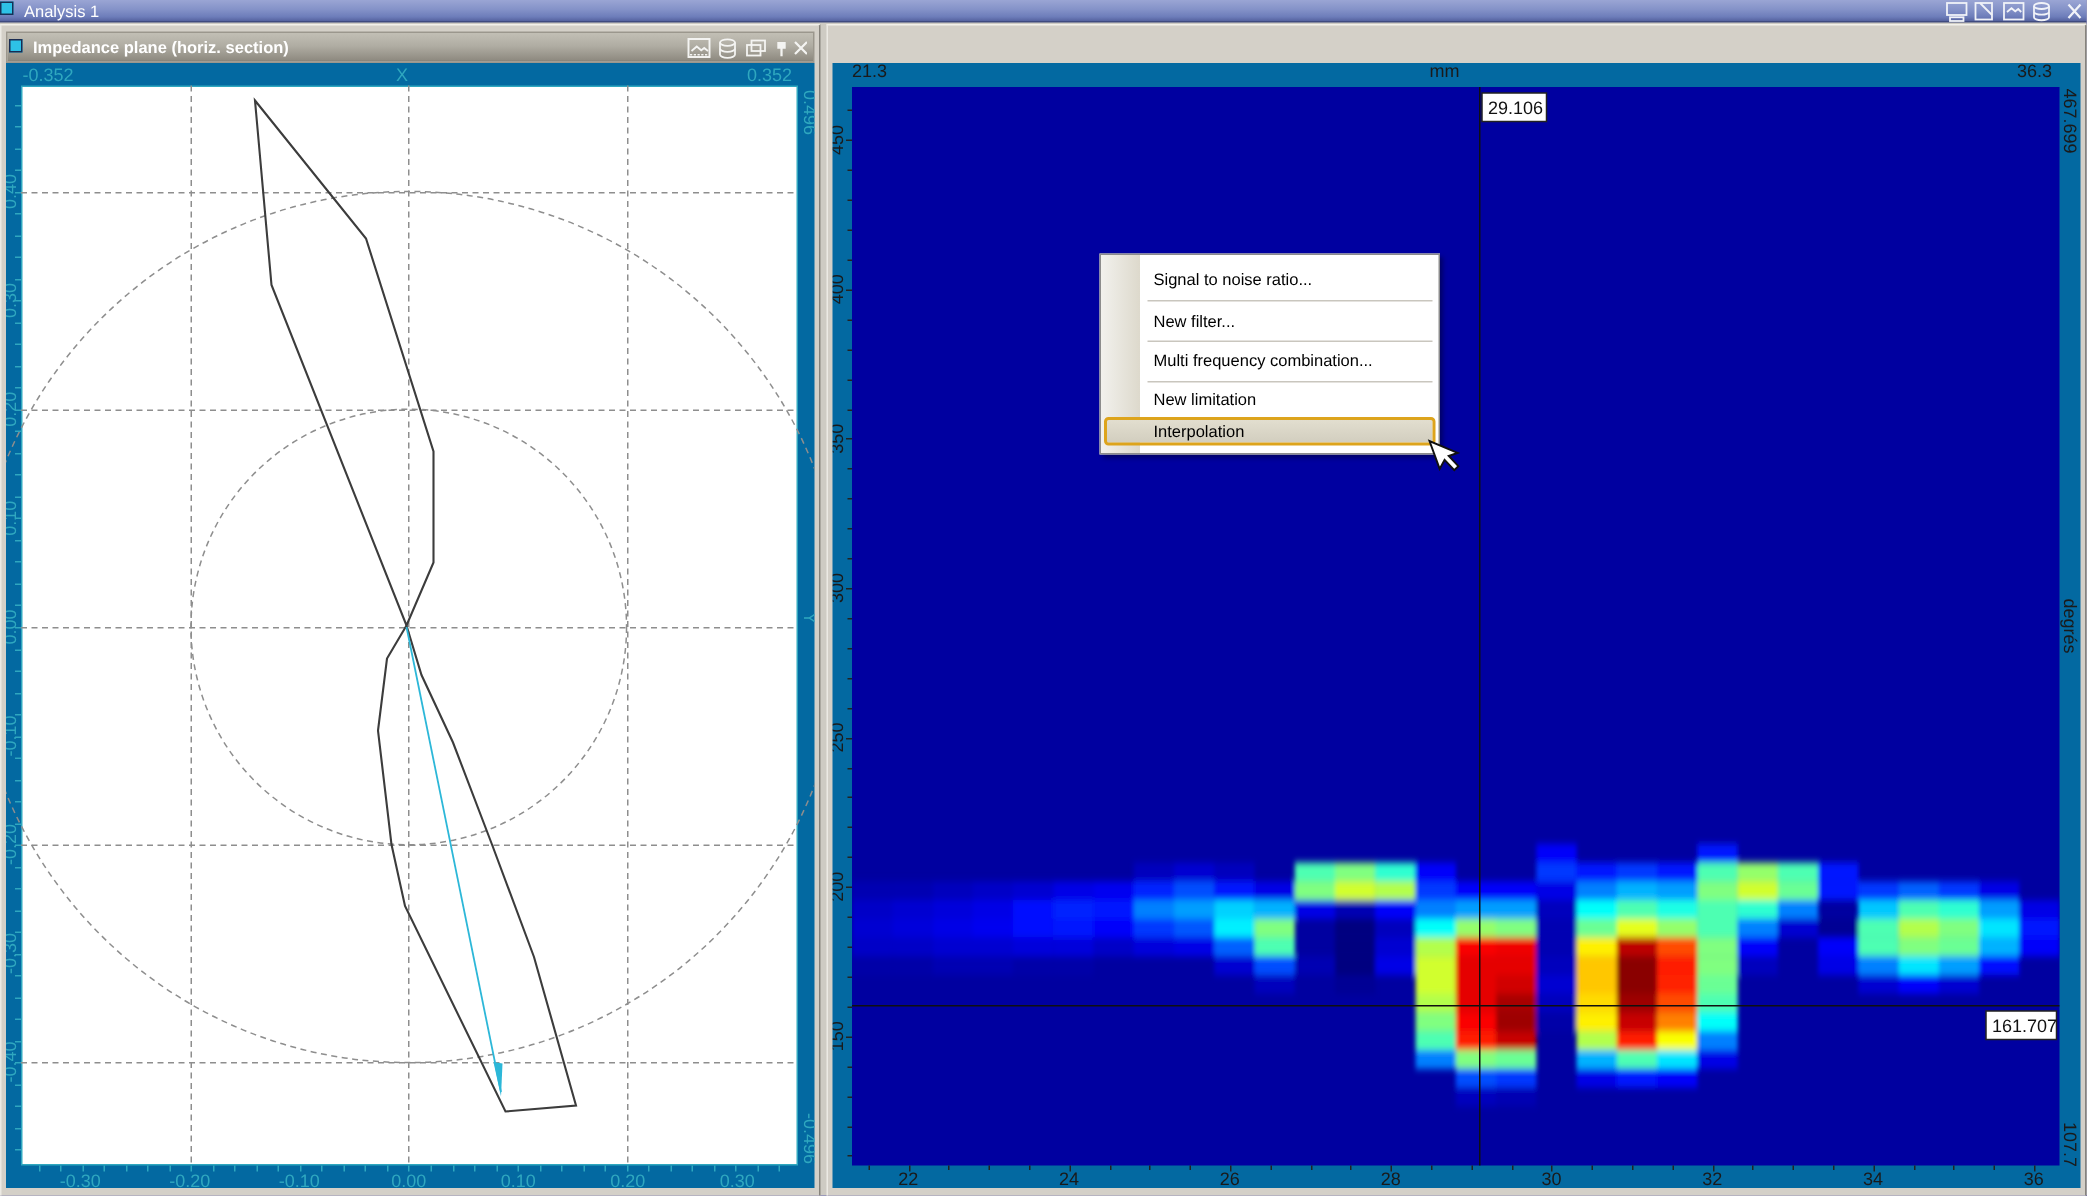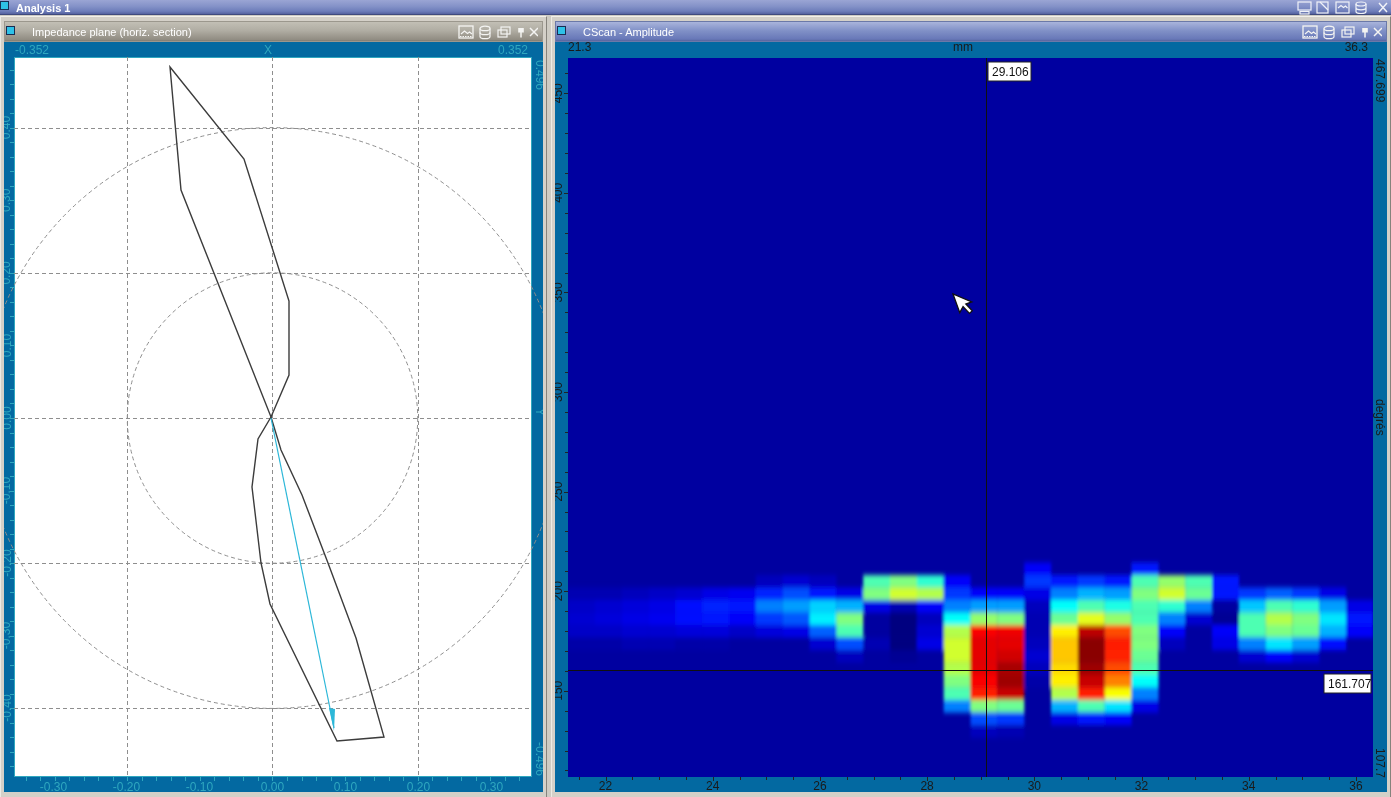--- a/index.html
+++ b/index.html
@@ -1,24 +1,24 @@
 <!DOCTYPE html>
 <html><head><meta charset="utf-8"><style>
 *{margin:0;padding:0;box-sizing:border-box}
 html,body{width:1391px;height:797px;overflow:hidden;font-family:"Liberation Sans",sans-serif;background:#cecbc3}
 .win{position:absolute;top:16px;height:781px;background:#d4d0c8;border-left:1px solid #eceae4;border-top:1px solid #f2f0ea;border-right:1px solid #86837c}
 .tb{position:absolute;left:3px;top:4px;right:3px;height:21px;color:#fff;font-size:11px}
-.tb .cap{position:absolute;left:27px;top:4px;white-space:nowrap;font-weight:normal}
+.tb .cap{position:absolute;left:17px;top:4px;white-space:nowrap;font-weight:bold}
 .ic{position:absolute;left:1px;top:4px;width:9px;height:9px;background:#2ec1e7;border:1.5px solid #1a2c52}
 .client{position:absolute;left:3px;top:25px;right:3px;bottom:5px;background:#0369a1;overflow:hidden}
 </style></head>
 <body>
 <div id="mainbar" style="position:absolute;left:0;top:0;width:1391px;height:15px;background:linear-gradient(#9aa5d4 0%,#8492c8 45%,#6d7dba 80%,#55629f 100%);border-bottom:1px solid #3f4a7e">
   <div style="position:absolute;left:0px;top:1px;width:9px;height:9px;background:#2ec1e7;border:1px solid #173057"></div>
-  <div style="position:absolute;left:16px;top:2px;color:#fff;font-size:11px;font-weight:bold">Analysis 1</div>
+  <div style="position:absolute;left:16px;top:2px;color:#fff;font-size:11px;font-weight:normal">Analysis 1</div>
   <svg width="92" height="14" viewBox="0 0 92 14" style="position:absolute;right:2px;top:1px">
 <g stroke="#f0f2f8" fill="none" stroke-width="1.2">
 <rect x="1" y="1" width="13" height="8"></rect>
         <rect x="3" y="10.5" width="9" height="2.5"></rect>
 <rect x="20" y="1" width="11" height="11"></rect>
         <path d="M23 1 l8 8"></path>
 <rect x="39" y="1" width="13" height="11"></rect>
         <path d="M41 7 l3-2.5 2.5 2 2-1.5 2 2"></path>
 <ellipse cx="64" cy="3" rx="5" ry="2"></ellipse>
         <path d="M59 3 v7.5 a5 2 0 0 0 10 0 V3 M59 6.8 a5 2 0 0 0 10 0"></path>
@@ -164,37 +164,20 @@
         <text x="341.5" y="749" font-size="12" fill="#2fa7bf" text-anchor="middle">0.10</text>
         <text x="414.5" y="749" font-size="12" fill="#2fa7bf" text-anchor="middle">0.20</text>
         <text x="487.5" y="749" font-size="12" fill="#2fa7bf" text-anchor="middle">0.30</text>
         <text x="532" y="18" font-size="12" fill="#2fa7bf" text-anchor="start" transform="rotate(90 532 18)">0.496</text>
         <text x="532" y="370" font-size="12" fill="#2fa7bf" text-anchor="middle" transform="rotate(90 532 370)">Y</text>
         <text x="532" y="700" font-size="12" fill="#2fa7bf" text-anchor="start" transform="rotate(90 532 700)">-0.496</text>
       </svg>
     </div>
 </div>
 <div class="win" id="rwin" style="left:551px;width:840px">
-  <div class="tb" style="background:linear-gradient(#a9b4dc,#8191c7 45%,#6878b8 90%,#56659e);border:1px solid #6b79a8">
-    <div class="ic"></div>
-      <span class="cap">CScan - Amplitude</span>
-    <svg width="80" height="16" viewBox="0 0 80 16" style="position:absolute;right:4px;top:3px">
-        <rect x="1" y="1" width="14" height="12" fill="none" stroke="#f4f4f2" stroke-width="1.3"></rect>
-        <path d="M3 9 l3.5-3 3 2.5 2-1.5 2.5 2" fill="none" stroke="#f4f4f2" stroke-width="1.2"></path>
-        <line x1="2" y1="11.5" x2="14" y2="11.5" stroke="#f4f4f2" stroke-width="1" stroke-dasharray="1.5 1"></line>
-        <ellipse cx="27" cy="3.4" rx="5" ry="2.2" fill="none" stroke="#f4f4f2" stroke-width="1.2"></ellipse>
-        <path d="M22 3.4 v8 a5 2.2 0 0 0 10 0 v-8" fill="none" stroke="#f4f4f2" stroke-width="1.2"></path>
-        <path d="M22 7.4 a5 2.2 0 0 0 10 0" fill="none" stroke="#f4f4f2" stroke-width="1.2"></path>
-        <rect x="43" y="2" width="9" height="7" fill="none" stroke="#f4f4f2" stroke-width="1.2"></rect>
-        <rect x="40" y="5" width="9" height="7" fill="none" stroke="#f4f4f2" stroke-width="1.2"></rect>
-        <line x1="63" y1="4" x2="63" y2="12.5" stroke="#f4f4f2" stroke-width="1.5"></line>
-        <rect x="60.2" y="3" width="5.6" height="4.5" fill="#f4f4f2"></rect>
-        <path d="M72 3 l8 8 M80 3 l-8 8" stroke="#f4f4f2" stroke-width="1.5"></path>
-      </svg>
-  </div>
   <div class="client">
       <svg width="834" height="753" style="position:absolute;left:0;top:0">
         <rect x="13" y="16" width="805" height="719" fill="#0000a0"></rect>
         <defs>
           <clipPath id="pc">
             <rect x="13" y="16" width="805" height="719"></rect>
           </clipPath>
           <filter id="bl" x="-10%" y="-10%" width="120%" height="120%">
             <feGaussianBlur stdDeviation="1.5 2.6"></feGaussianBlur>
           </filter>
@@ -497,18 +480,30 @@
         <text x="693.72" y="748" font-size="12" fill="#1a1a1a" text-anchor="middle">34</text>
         <text x="800.9200000000001" y="748" font-size="12" fill="#1a1a1a" text-anchor="middle">36</text>
         <text x="821" y="17" font-size="12" fill="#1a1a1a" text-anchor="start" transform="rotate(90 821 17)">467.699</text>
         <text x="821" y="357" font-size="12" fill="#1a1a1a" text-anchor="start" transform="rotate(90 821 357)">degrés</text>
         <text x="821" y="706" font-size="12" fill="#1a1a1a" text-anchor="start" transform="rotate(90 821 706)">107.7</text>
         <rect x="433" y="20" width="43" height="19" fill="#fff" stroke="#222" stroke-width="1"></rect>
         <text x="437" y="34" font-size="12" fill="#111">29.106</text>
         <rect x="769" y="632" width="47" height="19" fill="#fff" stroke="#222" stroke-width="1"></rect>
         <text x="773" y="646" font-size="12" fill="#111">161.707</text>
       </svg>
+  <div style="position:absolute;left:178px;top:127px;width:227px;height:134px;background:#fff;border:1px solid #8c8c8c;box-shadow:2px 2px 3px rgba(0,0,0,0.35);font-size:11px;color:#000">
+<div style="position:absolute;left:0;top:0;bottom:0;width:26px;background:linear-gradient(to right,#f2f1ed,#ddd9cc)"></div>
+<div style="position:absolute;left:35px;top:11px">Signal to noise ratio...</div>
+<div style="position:absolute;left:31px;right:4px;top:30px;border-top:1px solid #c9c6be"></div>
+<div style="position:absolute;left:35px;top:39px">New filter...</div>
+<div style="position:absolute;left:31px;right:4px;top:57px;border-top:1px solid #c9c6be"></div>
+<div style="position:absolute;left:35px;top:65px">Multi frequency combination...</div>
+<div style="position:absolute;left:31px;right:4px;top:84px;border-top:1px solid #c9c6be"></div>
+<div style="position:absolute;left:35px;top:91px">New limitation</div>
+<div style="position:absolute;left:2px;top:108px;right:2px;height:19px;background:linear-gradient(#e2decf,#d2cebf);border:2px solid #dda41c;border-radius:3px"></div>
+<div style="position:absolute;left:35px;top:112px">Interpolation</div>
+</div>
   <svg width="48" height="48" viewBox="0 0 48 48" style="position:absolute;left:396px;top:250px">
 <g transform="translate(2,2) rotate(-20) scale(1.2)">
           <path d="M0 0 L0 16.5 L4.3 12.7 L7.4 19.9 L10.3 18.6 L7.2 11.5 L12.4 11.5 Z" fill="#fff" stroke="#111" stroke-width="1.1"></path>
         </g>
 </svg>
   </div>
 </div>
 </body></html>

